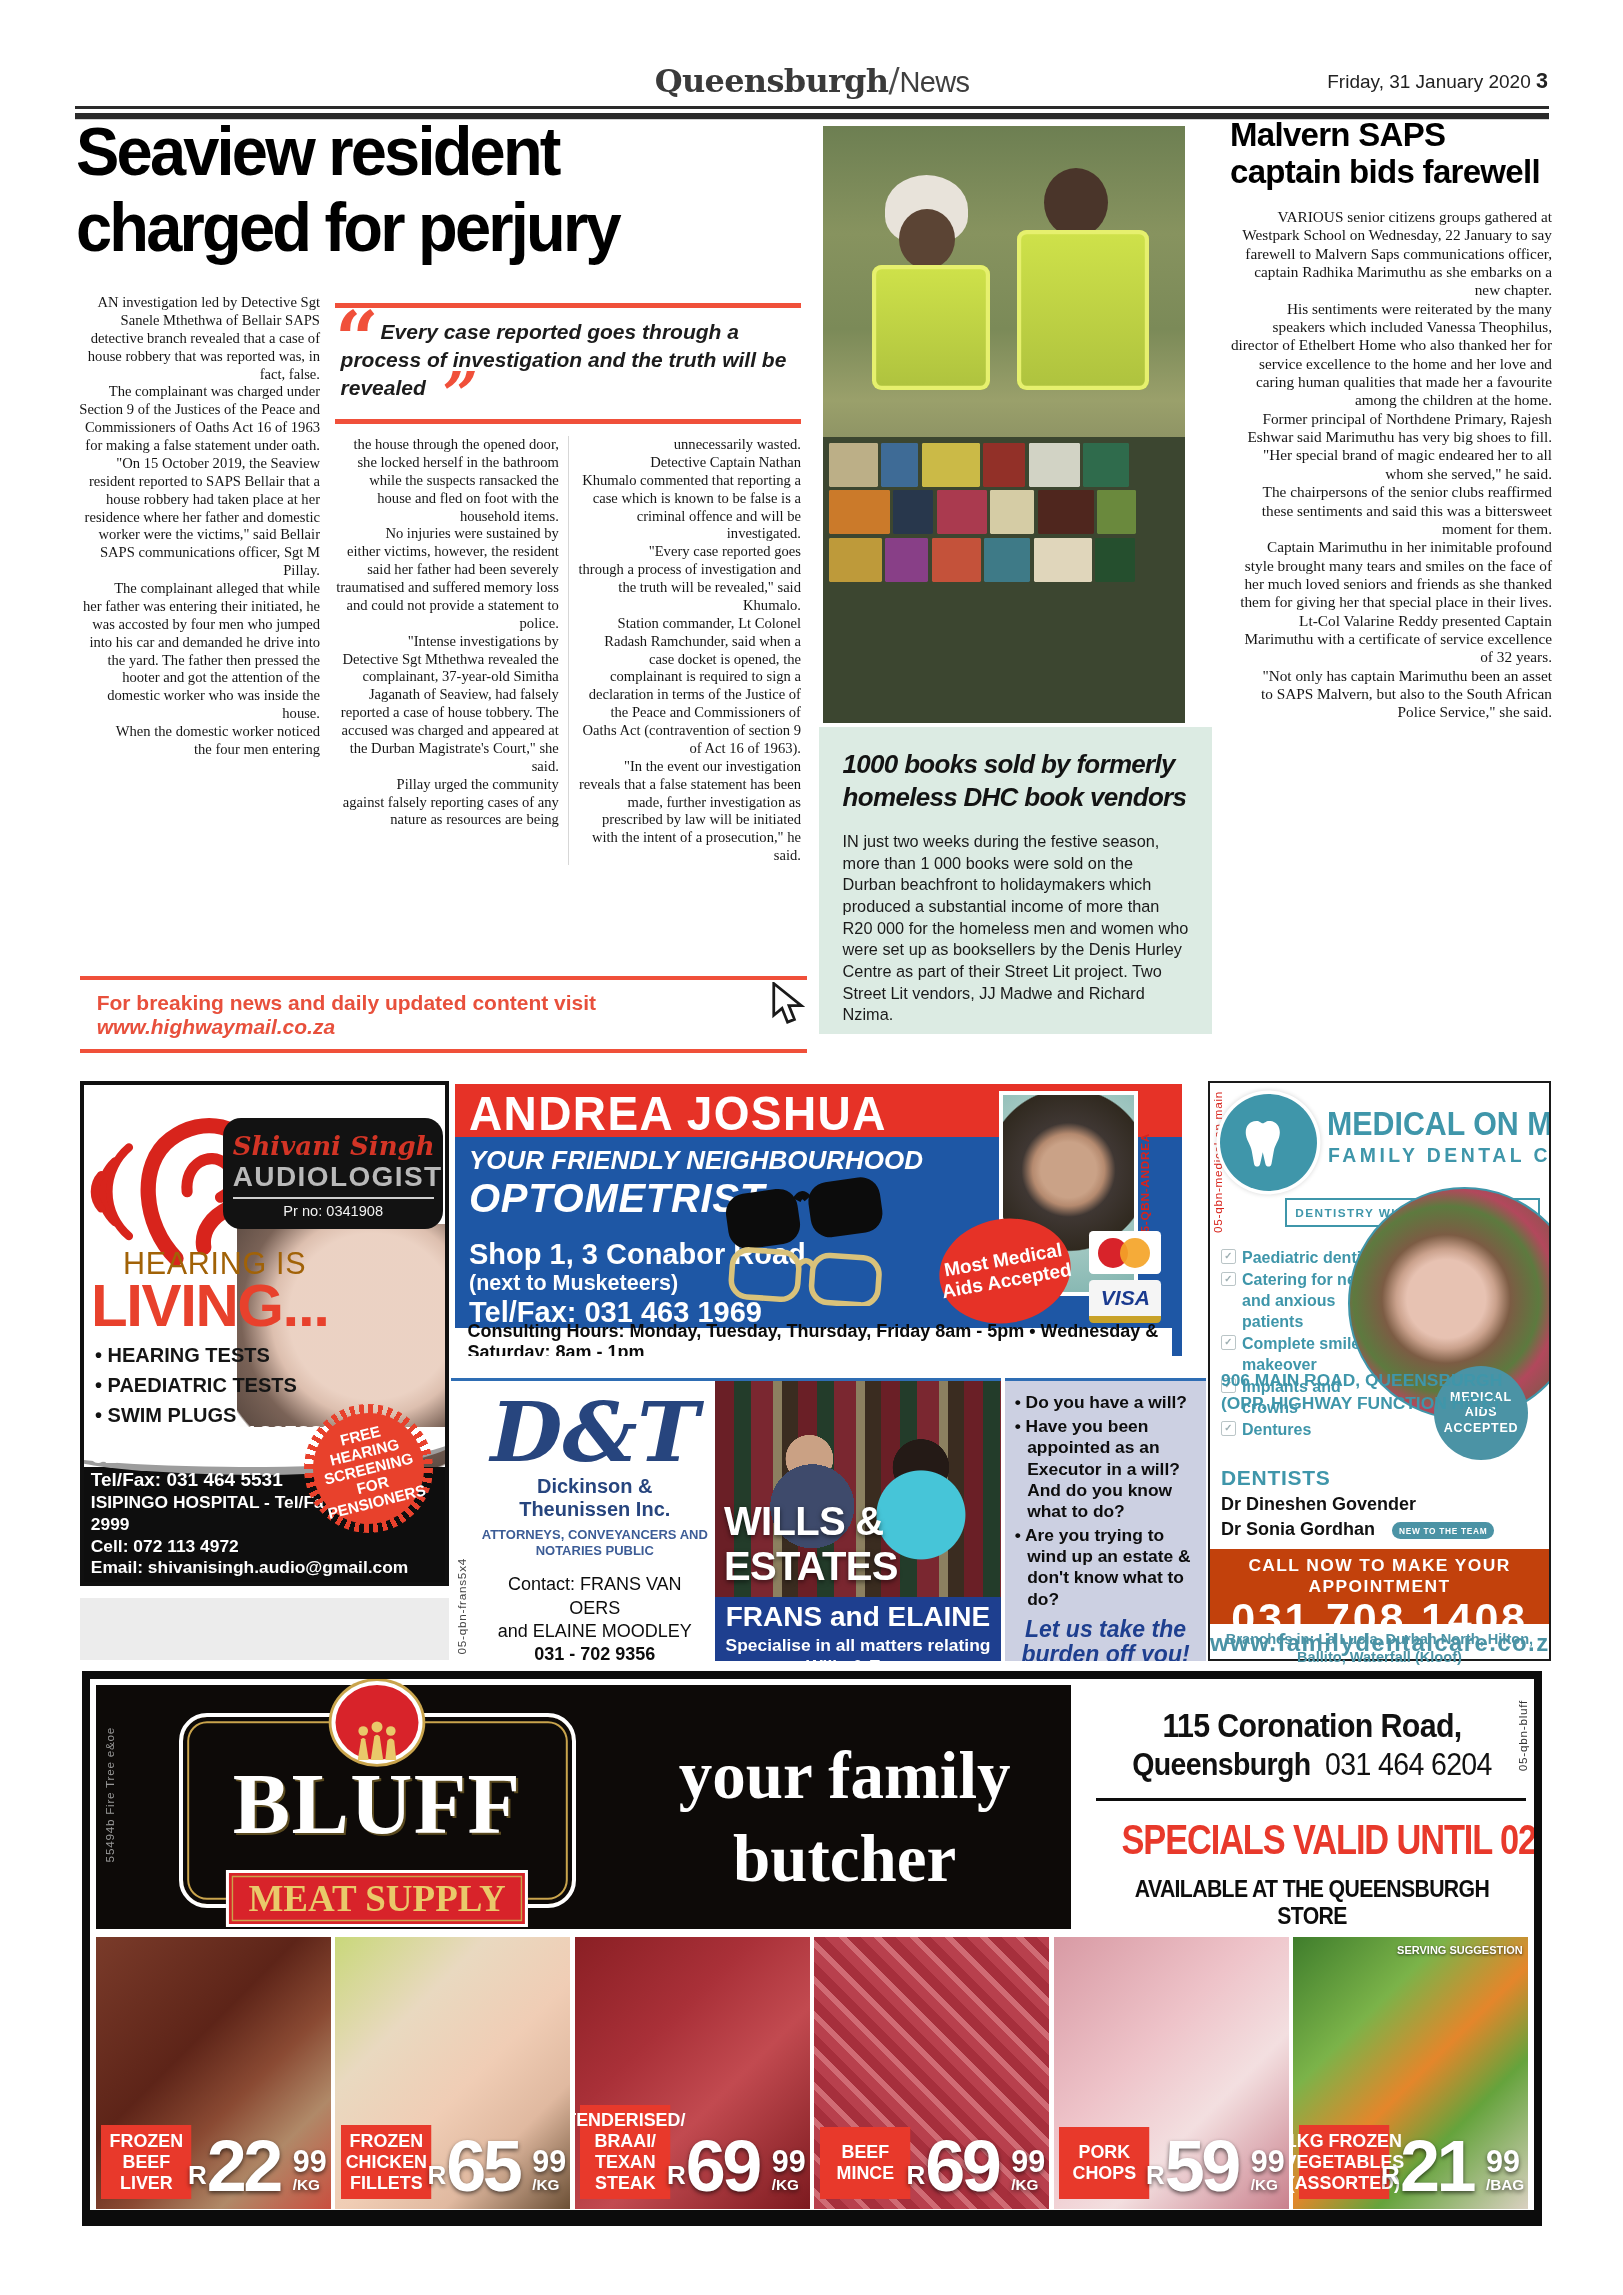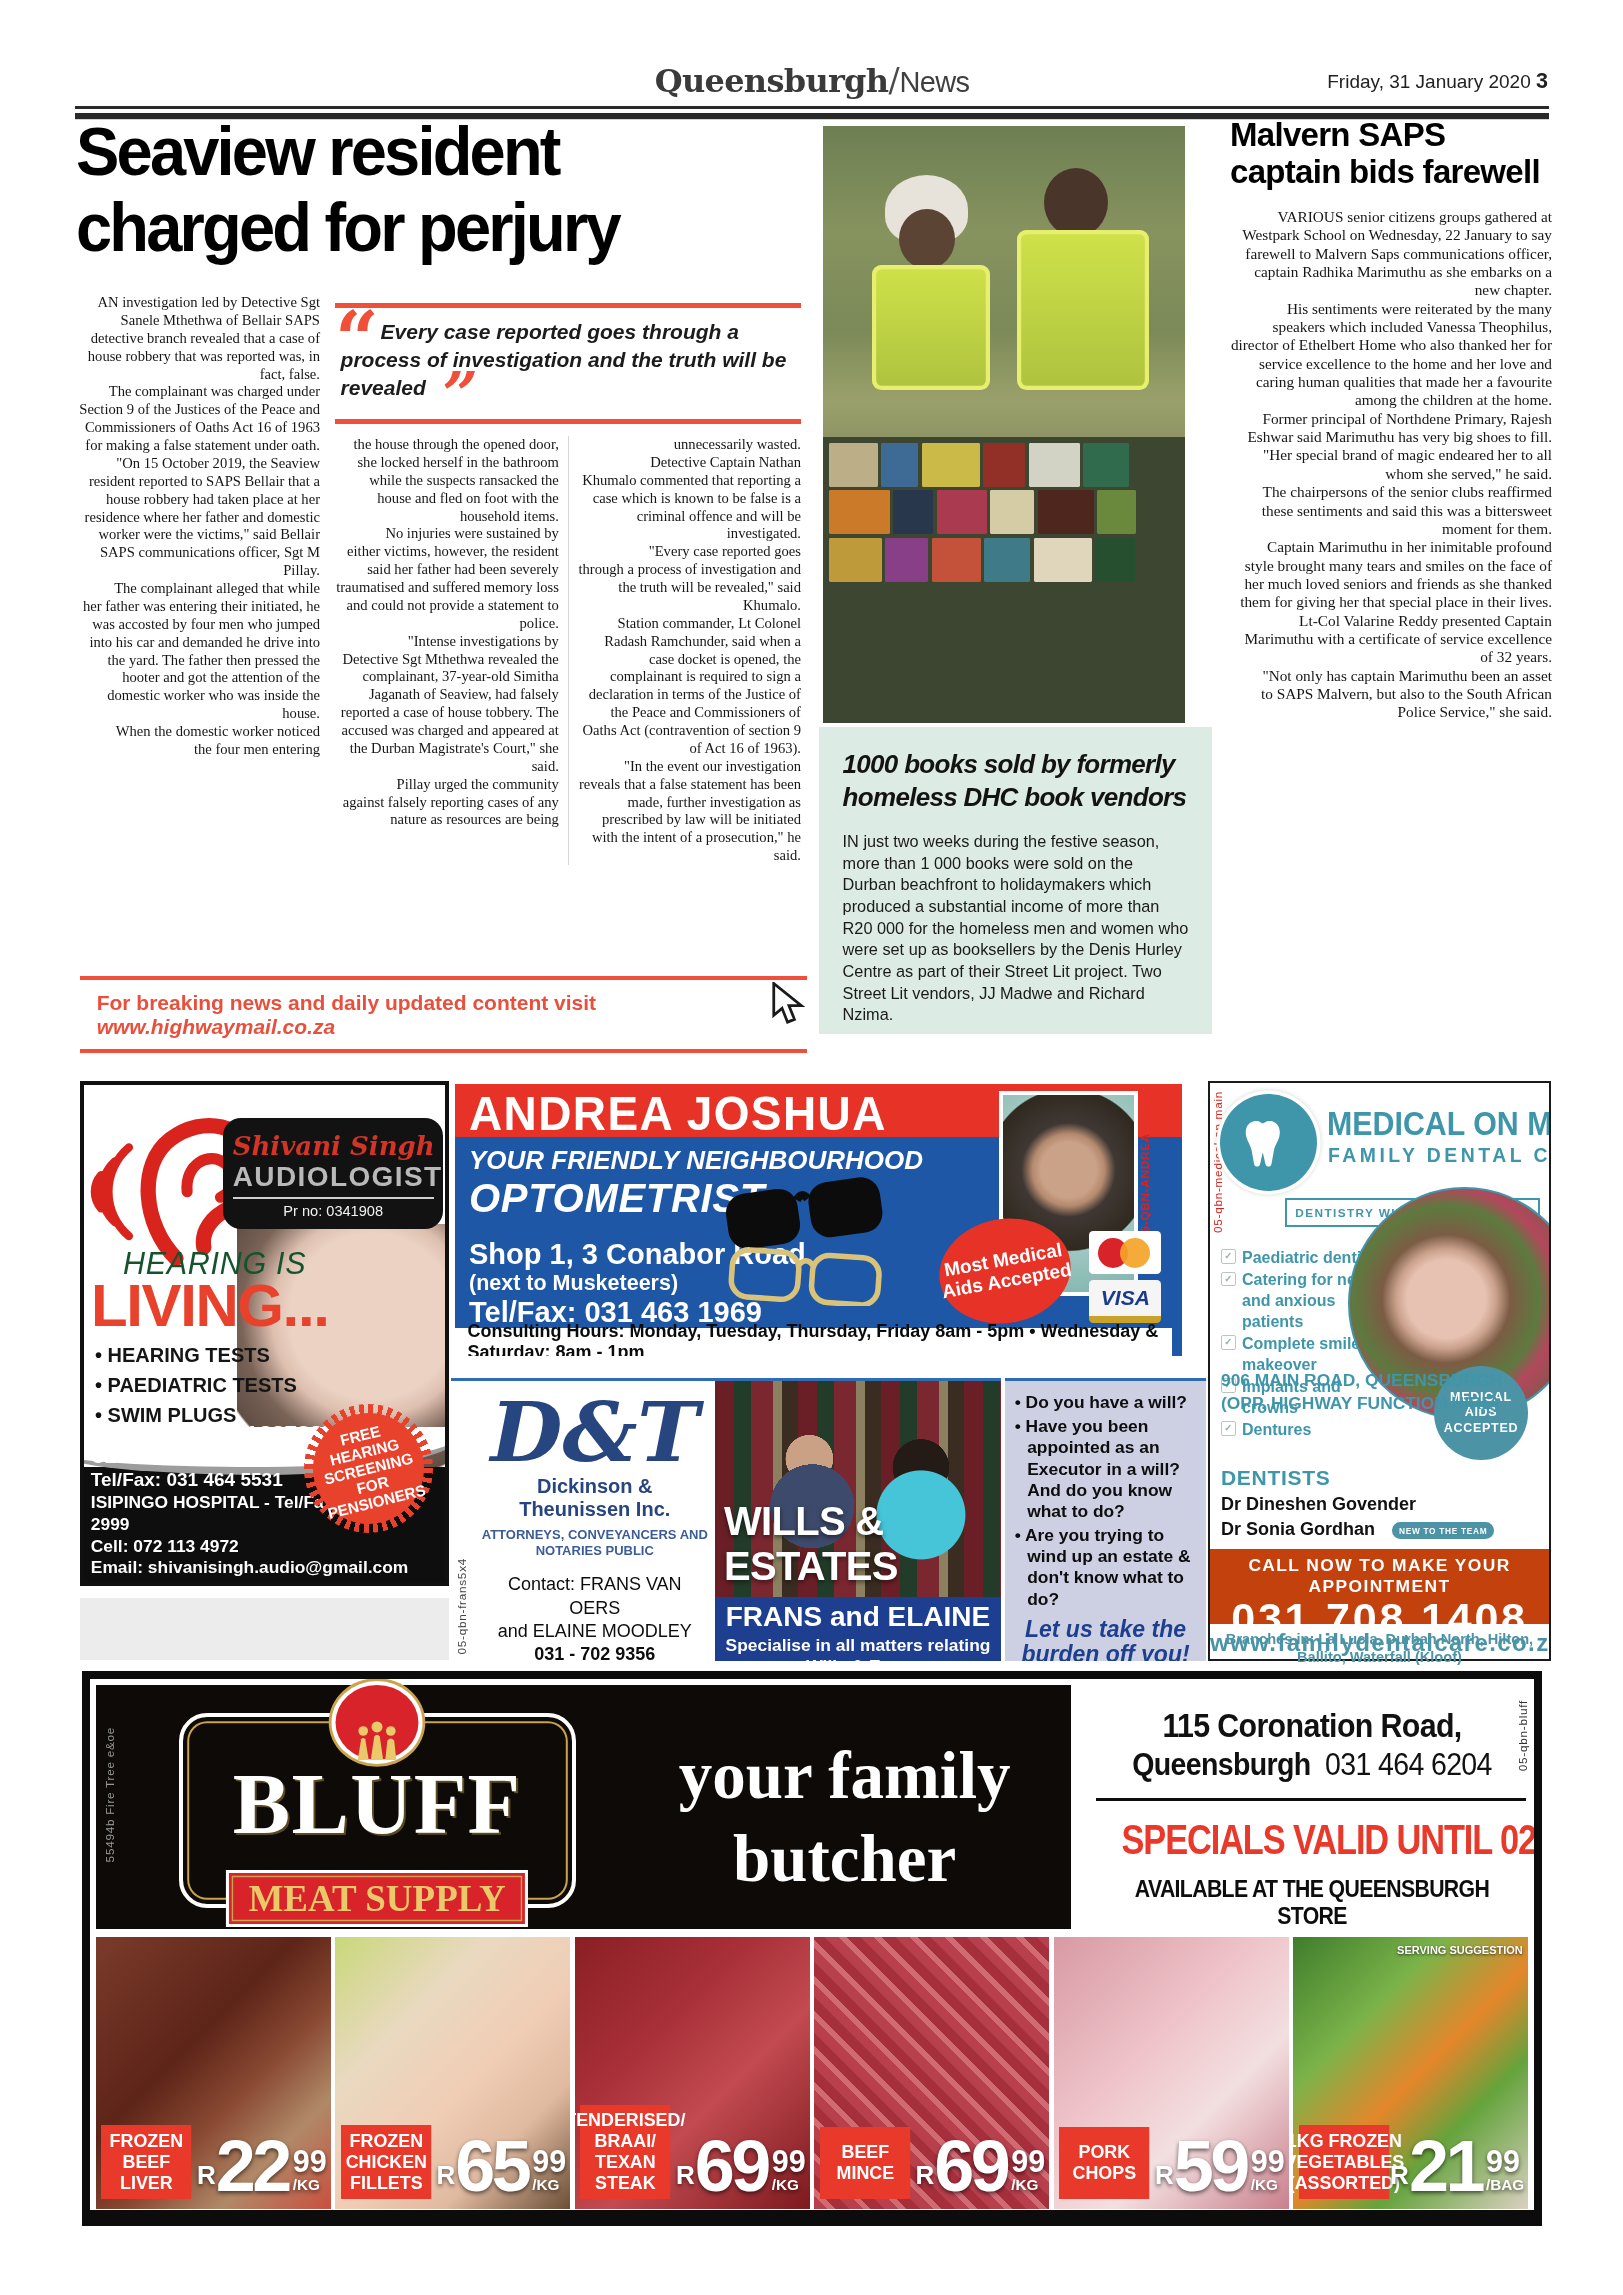--- a/index.html
+++ b/index.html
@@ -56,21 +56,21 @@
   
   .vcode{position:absolute;writing-mode:vertical-rl;transform:rotate(180deg);font-size:11.8px;letter-spacing:0.7px;}
   
   .ad-audio{top:1081px;left:80px;width:369px;height:505px;border:4.2px solid #101010;background:#fff;box-sizing:border-box;overflow:hidden;}
   .au-photo{position:absolute;right:0;top:139px;width:208px;height:264px;
     background:radial-gradient(circle at 65% 35%,#e9cdbd 0 38%,#d9b8a6 46%,#6b5144 60%,#4e3a30 75%,#fdfdfd 76%);opacity:.9;}
   .au-brand{position:absolute;left:139px;top:33px;width:201px;background:#121212;border-radius:18px;padding:12.5px 9.7px 9.7px;text-align:center;}
   .au-script{font-family:"DejaVu Serif",serif;font-style:italic;font-weight:700;font-size:26px;color:#d33425;white-space:nowrap;}
   .au-title{font-size:28px;font-weight:700;color:#b9b9b9;letter-spacing:1.4px;border-bottom:2.1px solid #cfcfcf;padding-bottom:4.2px;}
   .au-pr{margin-top:4.2px;font-size:14.6px;color:#f2f2f2;}
-  .au-hear{position:absolute;left:39px;top:161px;font-size:30.5px;letter-spacing:0.7px;color:#14532d;font-style:italic;}
+  .au-hear{position:absolute;left:39px;top:161px;font-size:30.5px;letter-spacing:0.7px;color:#a16207;}
   .au-living{position:absolute;left:7px;top:186px;font-size:60px;font-weight:800;color:#e8412c;letter-spacing:-1.4px;}
   .au-list{position:absolute;left:11px;top:255px;margin:0;padding:0;list-style:none;font-weight:800;font-size:20px;line-height:1.5;color:#151515;}
   .au-list li::before{content:"• ";color:#111;}
   .au-black{position:absolute;left:-4.2px;right:-4.2px;bottom:-4.2px;height:119px;background:#0e0e0e;}
   .au-swoosh{position:absolute;left:-21px;right:-21px;top:-40px;height:40px;background:#fff;
      border-radius:0 0 100% 100%/0 0 200% 90%;border-bottom:8.3px solid #9d9d9d;}
   .au-contact{position:absolute;left:11px;bottom:7px;color:#fff;font-weight:700;line-height:1.25;}
   .au-c1{font-size:19px;}
   .au-c2{font-size:17.4px;}
   .burst{position:absolute;right:12.5px;bottom:49px;width:129px;height:129px;border-radius:50%;
@@ -181,21 +181,21 @@
   .bf-avail{position:absolute;left:993px;top:197px;width:458px;text-align:center;color:#0d0d0d;font-weight:800;font-size:23.6px;letter-spacing:-0.7px;transform:scaleX(.9);}
   .bf-tiles{position:absolute;left:5.6px;top:258px;right:5.6px;height:272px;display:flex;gap:4.2px;}
   .tile{position:relative;flex:1;overflow:hidden;}
   .tile-label{position:absolute;left:5.6px;bottom:9.7px;width:41%;min-height:72px;background:#e8392b;color:#fff;
      display:flex;align-items:center;justify-content:center;text-align:center;font-weight:800;font-size:19px;line-height:1.1;
      padding:5.6px 4.2px;box-sizing:border-box;transform:scaleX(.94);transform-origin:left bottom;}
   .tile-price{position:absolute;right:4.2px;bottom:12.5px;display:flex;align-items:flex-end;color:#fff;
      text-shadow:0 2.1px 4.2px rgba(0,0,0,.6);}
   .tile-price .r{font-size:26px;font-weight:800;margin-bottom:5.6px;}
   .tile-price .big{font-size:72px;font-weight:800;line-height:.82;letter-spacing:-3.5px;}
-  .tile-price .stack{display:flex;flex-direction:column;margin-left:4px;margin-bottom:2.8px;}
+  .tile-price .stack{display:flex;flex-direction:column;margin-left:13px;margin-bottom:2.8px;}
   .tile-price .cents{font-size:30.5px;font-weight:800;line-height:.9;}
   .tile-price .unit{font-size:15.3px;font-weight:800;}
   .tile-note{position:absolute;right:5.6px;top:7px;color:#fff;font-weight:700;font-size:11px;text-shadow:0 1.4px 2.8px rgba(0,0,0,.7);}
   .bf-bottom{position:absolute;left:0;right:0;bottom:0;height:8.3px;background:#0c0c0c;}
   .t-liver{background:linear-gradient(135deg,#7a3b2a,#5d2418 40%,#8a4a33 60%,#b08968 78%,#c94f3f 100%);}
   .t-chick{background:linear-gradient(135deg,#c9d87a,#e9d9c0 30%,#f0cdb5 55%,#e0b9a0 75%,#6b4f35 100%);}
   .t-steak{background:linear-gradient(135deg,#8a1f24,#a93038 35%,#c24a50 60%,#7c1a1f 100%);}
   .t-mince{background:repeating-linear-gradient(45deg,#b8404d 0 9.7px,#d06b74 9.7px 15.3px,#a62f3c 15.3px 25px);}
   .t-pork{background:linear-gradient(135deg,#d89aa4,#eec3c9 40%,#f3dfe0 65%,#c9808c 100%);}
   .t-veg{background:linear-gradient(135deg,#3f7d2c,#7bb349 30%,#e4862b 52%,#65a33c 70%,#d9d0c0 100%);}

